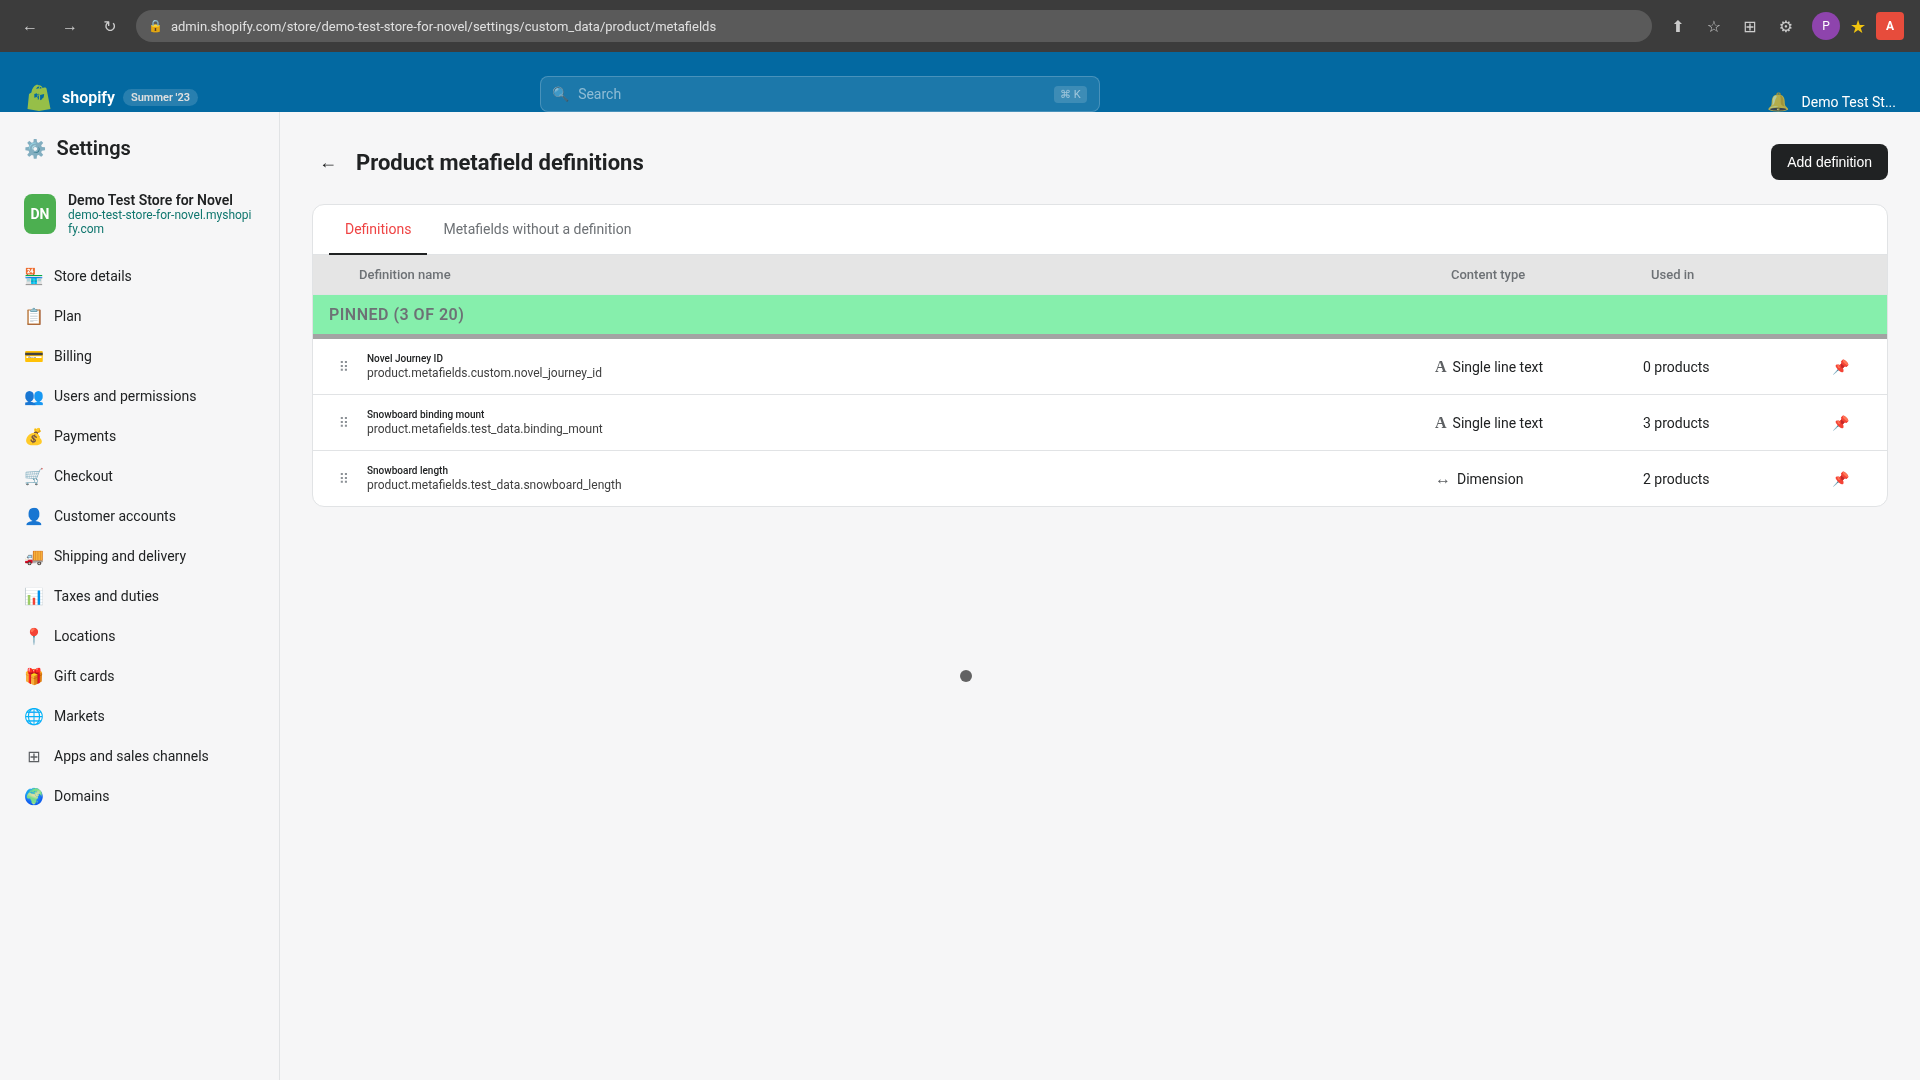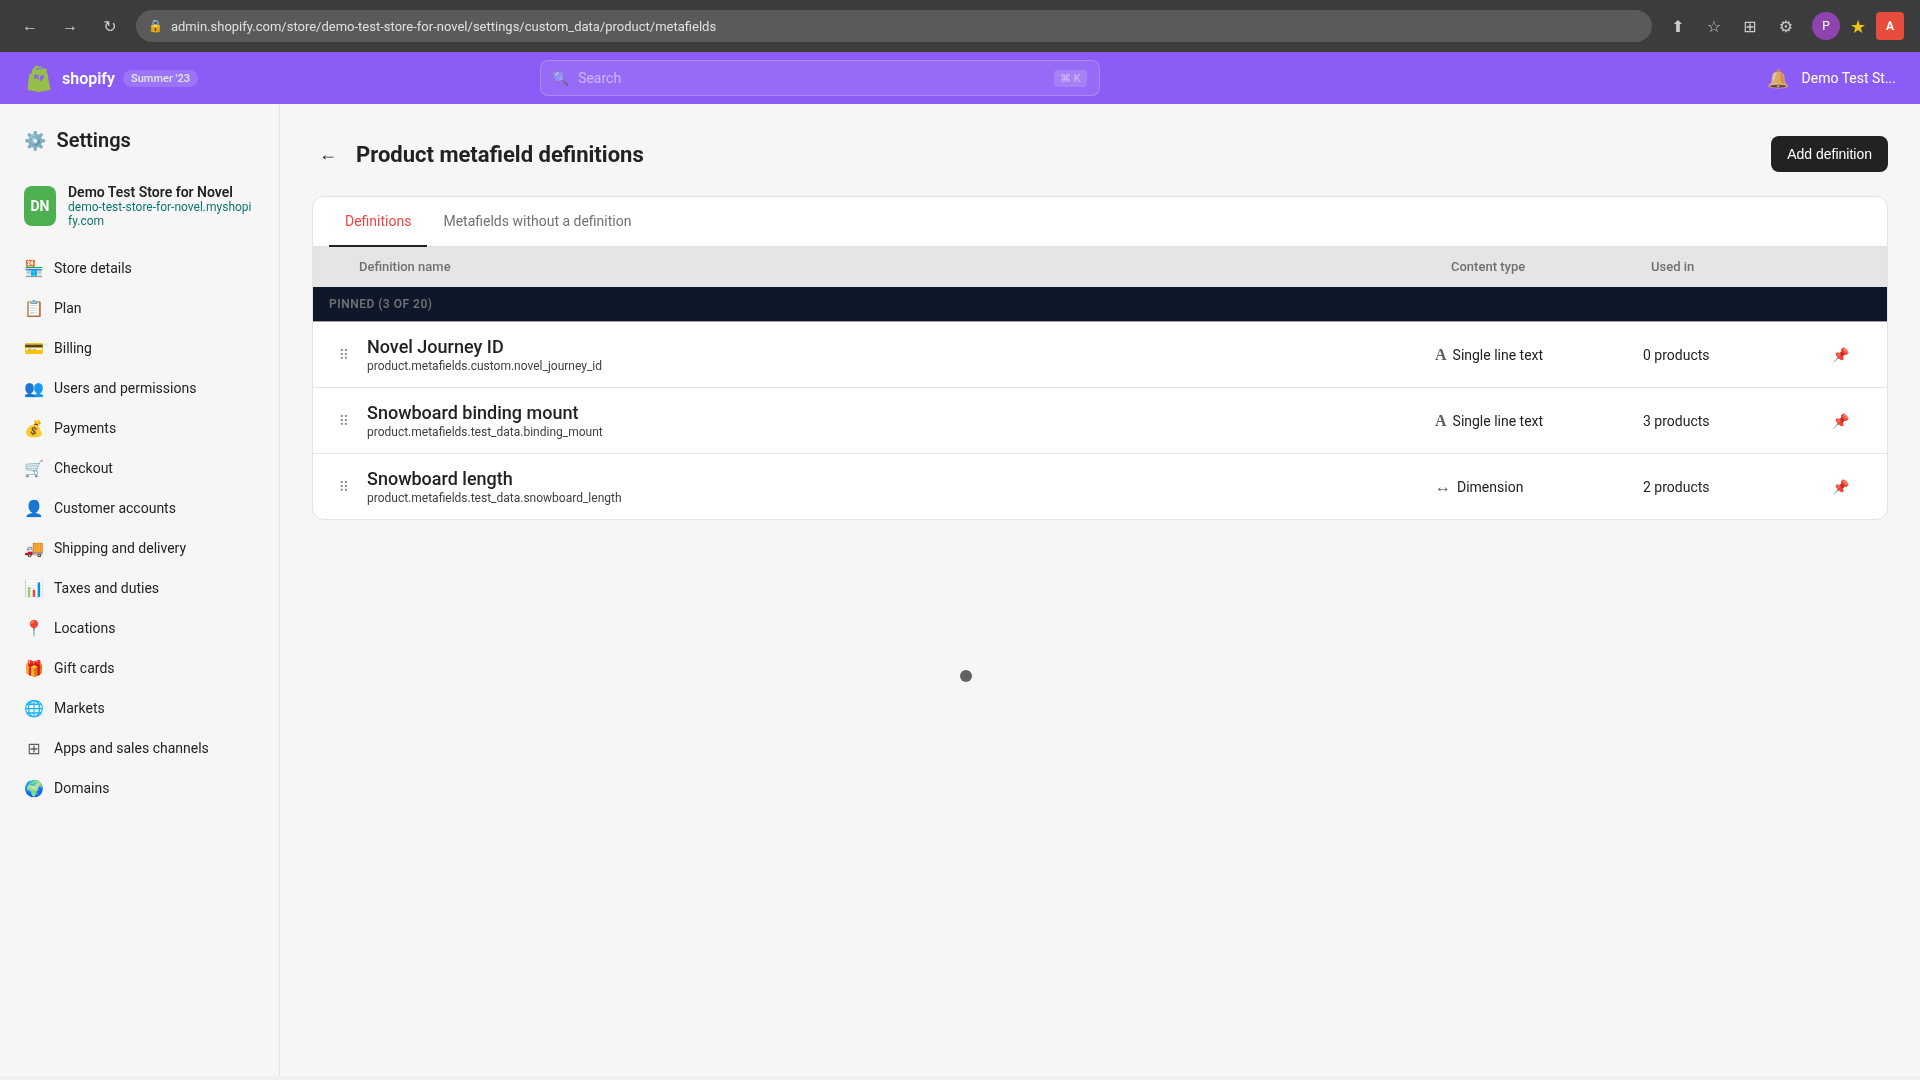--- a/index.html
+++ b/index.html
@@ -37,24 +37,24 @@
       font-size: 13px;
     }
     .address-bar .lock-icon { color: #aaa; font-size: 12px; }
     .browser-actions { display: flex; gap: 8px; align-items: center; }
     .browser-action-btn { width: 28px; height: 28px; background: transparent; border: none; color: #ccc; font-size: 16px; cursor: pointer; display: flex; align-items: center; justify-content: center; border-radius: 4px; }
     .extension-icons { display: flex; gap: 4px; align-items: center; }
     .ext-icon { width: 28px; height: 28px; border-radius: 4px; display: flex; align-items: center; justify-content: center; font-size: 14px; cursor: pointer; }
 
     
     .shopify-nav {
-      background: #8b5cf6;
-      height: 52px;
+      background: #0369a1;
+      height: 60px;
       display: flex;
-      align-items: center;
+      align-items: flex-end;
       padding: 0 24px;
       gap: 16px;
     }
     .shopify-logo { display: flex; align-items: center; gap: 8px; color: white; font-weight: 600; font-size: 16px; }
     .shopify-logo svg { width: 30px; height: 30px; }
     .summer-badge { background: rgba(255,255,255,0.15); color: #e0e0e0; font-size: 11px; padding: 2px 8px; border-radius: 10px; }
     .nav-search {
       flex: 1;
       max-width: 560px;
       margin: 0 auto;
@@ -186,47 +186,47 @@
       display: grid;
       grid-template-columns: 1fr 200px 160px 60px;
       padding: 12px 16px;
       background: #e5e5e5;
       border-bottom: 1px solid #e1e3e5;
     }
     .table-header-cell { font-size: 13px; color: #6d7175; font-weight: 500; }
 
     .pinned-label {
       padding: 10px 16px;
-      font-size: 12px;
+      font-size: 16px;
       font-weight: 600;
       color: #6d7175;
       text-transform: uppercase;
       letter-spacing: 0.5px;
-      background: #0f172a;
-      border-bottom: 1px solid #a3a3a3;
+      background: #86efac;
+      border-bottom: 5px solid #a3a3a3;
     }
 
     .table-row {
       display: grid;
       grid-template-columns: 30px 1fr 200px 160px 60px;
       padding: 14px 16px;
       align-items: center;
       border-bottom: 1px solid #e1e3e5;
       gap: 8px;
     }
     .table-row:last-child { border-bottom: none; }
 
     .drag-handle {
       color: #8c9196;
       cursor: grab;
       font-size: 14px;
       display: flex; align-items: center; justify-content: center;
     }
 
-    .def-name { font-size: 18px; font-weight: 500; color: #202223; }
+    .def-name { font-size: 10px; font-weight: 500; color: #202223; }
     .def-key { font-size: 12px; color: #404040; margin-top: 2px; }
 
     .content-type {
       display: flex; align-items: center; gap: 6px;
       font-size: 14px; color: #202223;
     }
     .content-type-icon { font-size: 14px; color: #5c5f62; }
 
     .used-in { font-size: 14px; color: #202223; }
 

